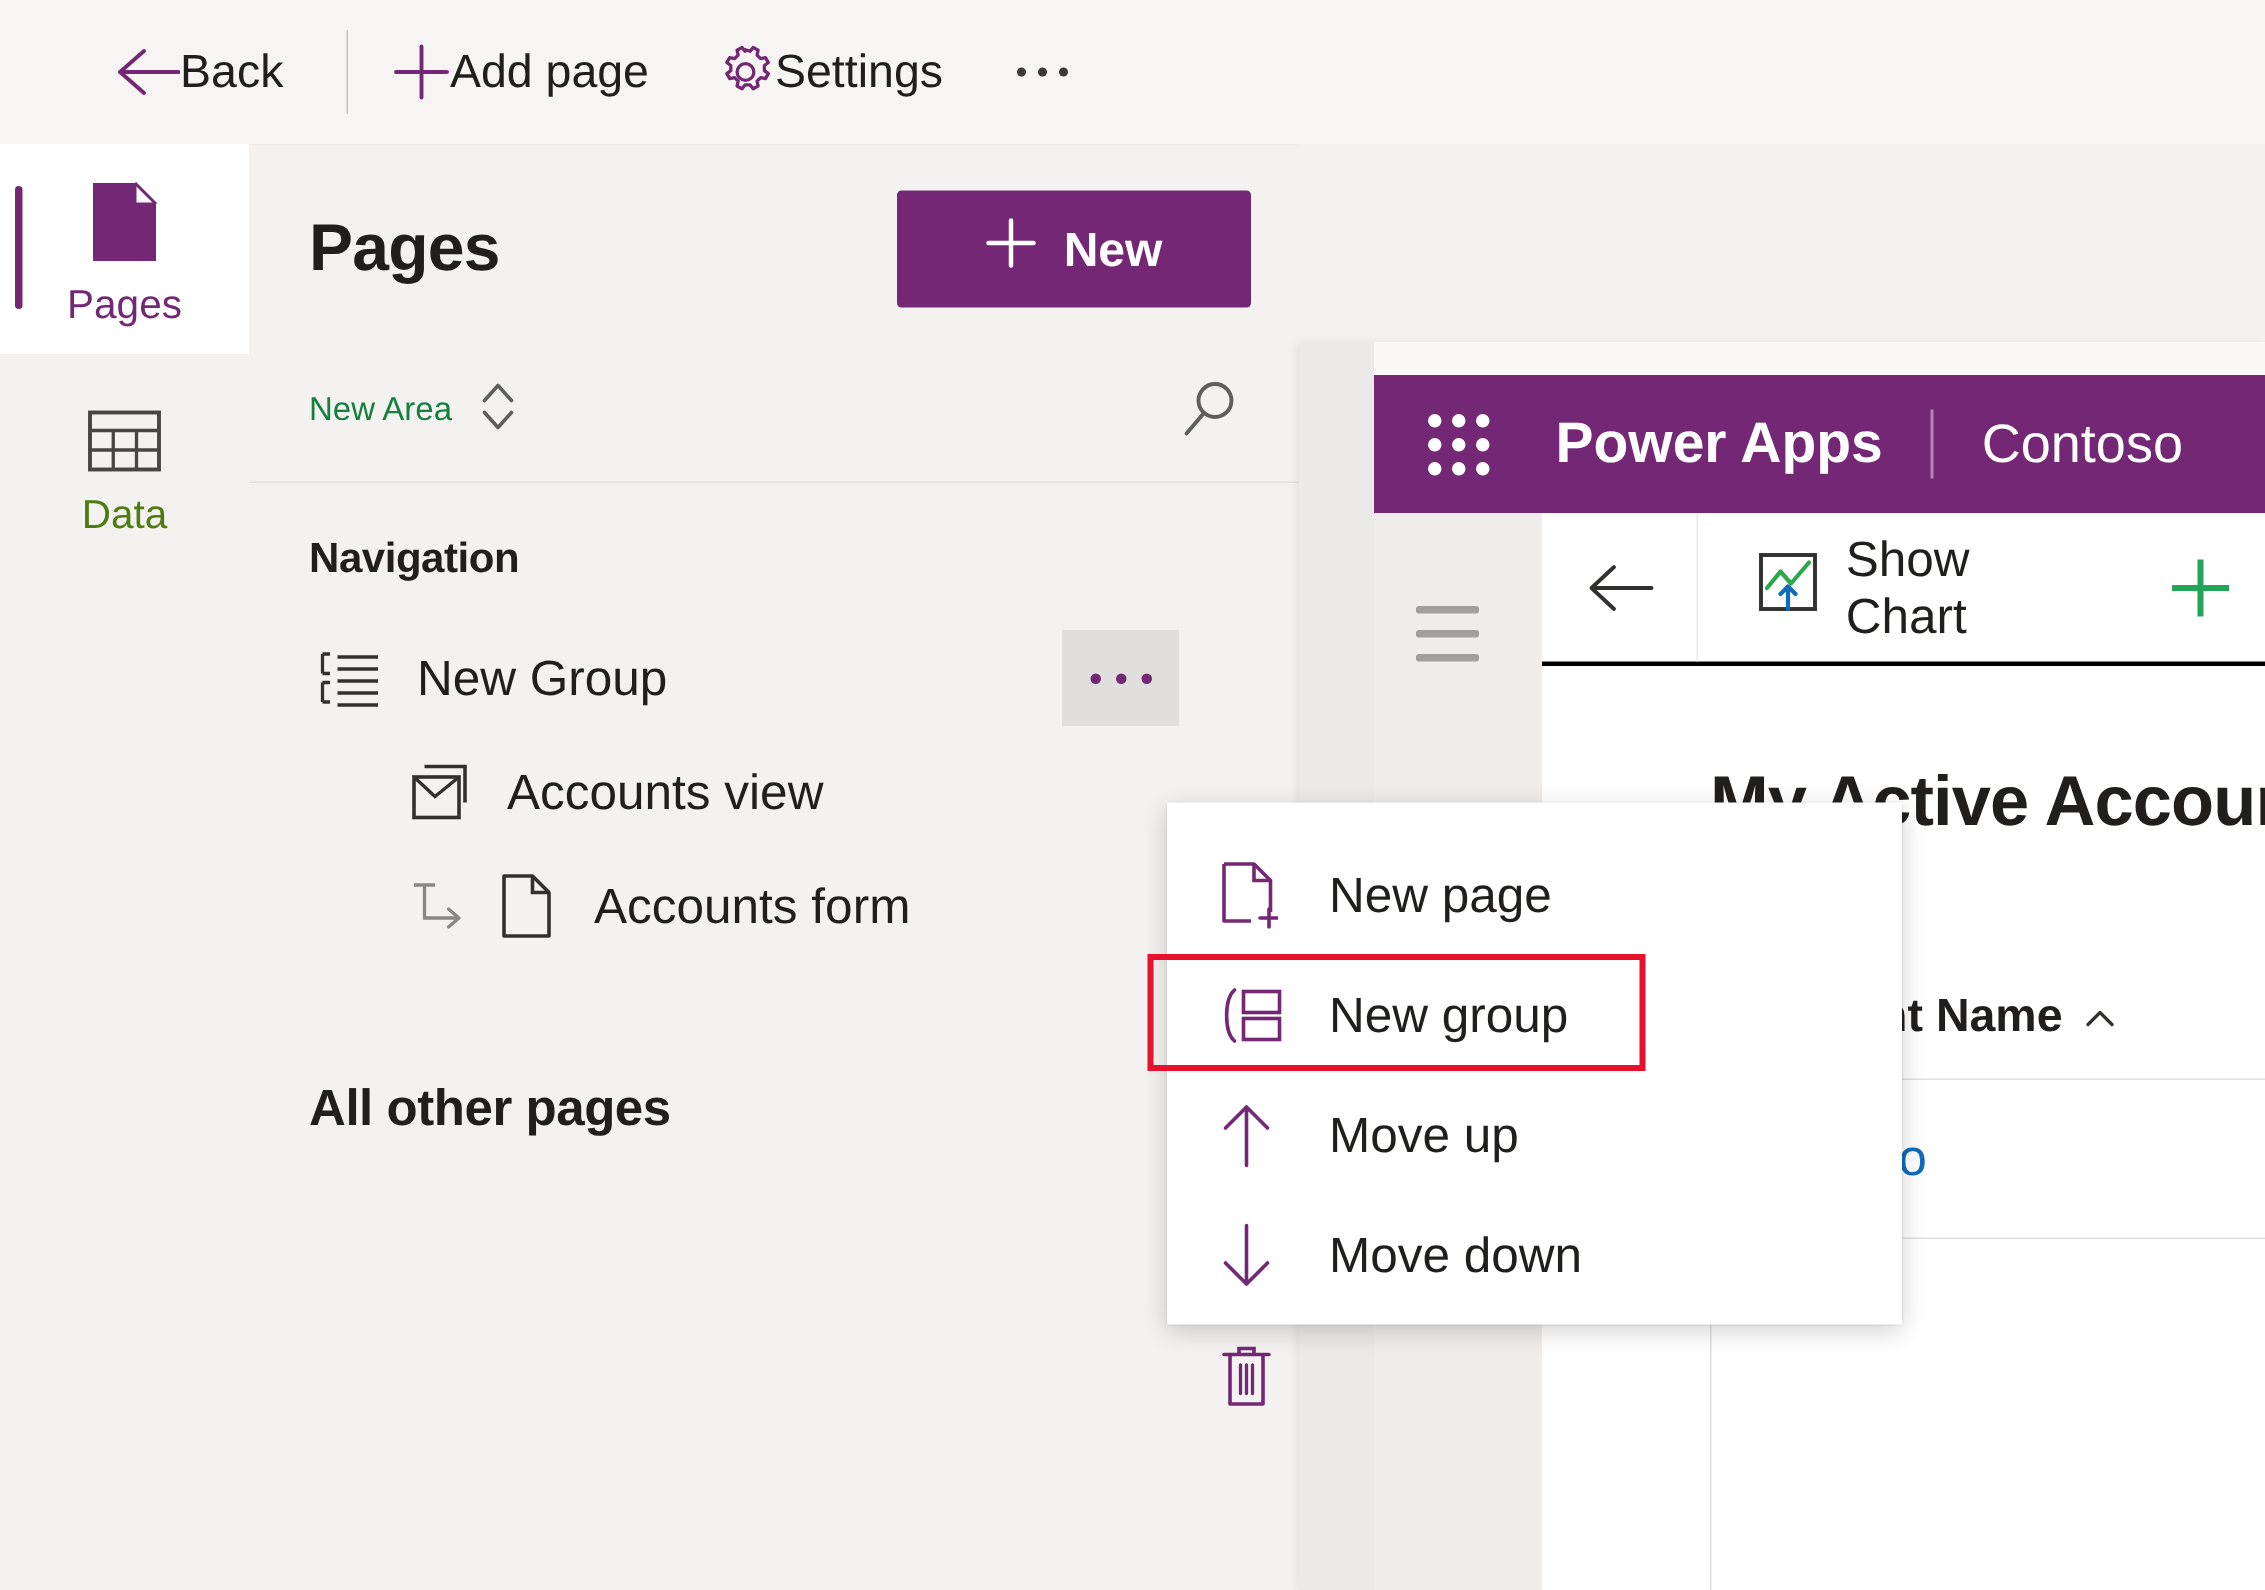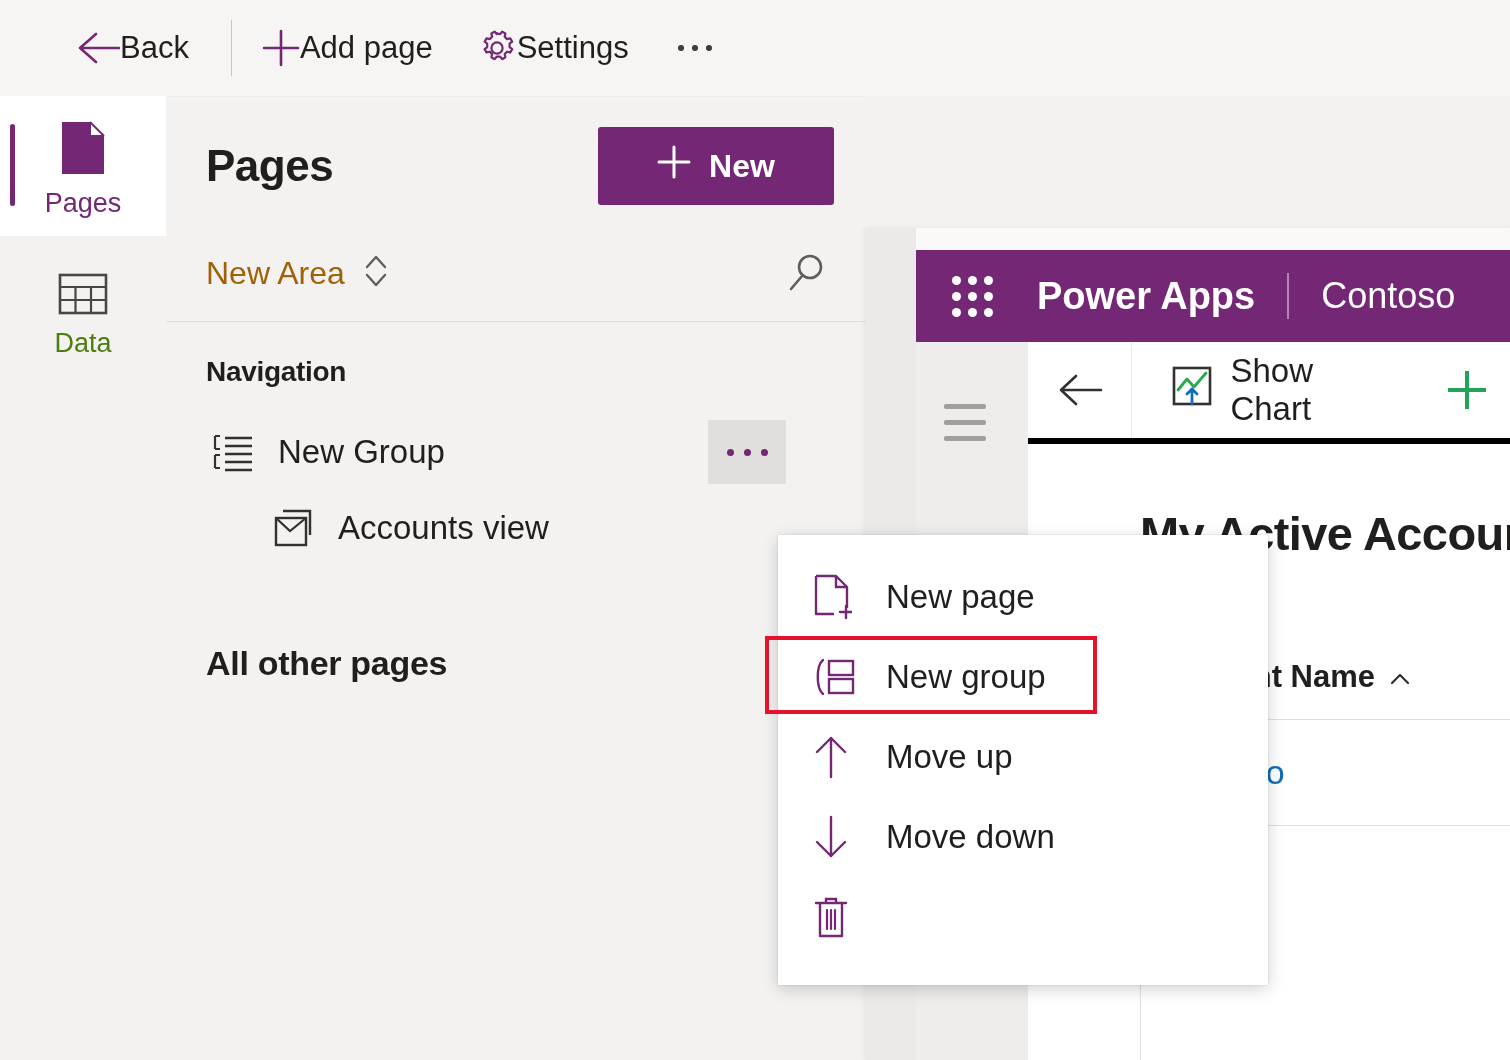--- a/index.html
+++ b/index.html
@@ -72,21 +72,21 @@
     background: #742774; color: #ffffff;
     width: 236px; height: 78px; border: none; border-radius: 3px;
     font-size: 32px; font-weight: bold; cursor: pointer;
     font-family: "Liberation Sans", sans-serif;
   }
   .area-row {
     display: flex; align-items: center; justify-content: space-between;
     padding: 36px 36px 0 40px; height: 100px;
   }
   .area-left { display: flex; align-items: center; gap: 18px; cursor: pointer; }
-  .area-name { font-size: 32px; color: #a16207; }
+  .area-name { font-size: 22px; color: #15803d; }
   .search-icon-btn { cursor: pointer; display:flex; }
   .panel-divider { height: 1px; background: #e1dfdd; margin-top: 16px; }
 
   .nav-section-title {
     font-size: 28px; font-weight: bold; padding: 34px 0 0 40px; letter-spacing: -0.3px;
   }
   .nav-list { margin-top: 26px; }
   .nav-row {
     position: relative;
     display: flex; align-items: center;
@@ -132,21 +132,21 @@
     background: #eeedec;
   }
   .hamburger { position: absolute; left: 28px; top: 62px; cursor: pointer; }
   .hamburger span { display:block; width: 42px; height: 5px; background: #a19f9d; border-radius: 2px; margin-bottom: 11px; }
   .home-ico { position: absolute; left: 28px; top: 222px; cursor: pointer; }
 
   .pa-cmdbar {
     position: absolute; left: 162px; top: 114px; right: 0; height: 102px;
     background: #ffffff;
     display: flex; align-items: center;
-    border-bottom: 6px solid #000000;
+    border-bottom: 3px solid #000000;
   }
   .cmd-back { width: 106px; height: 100%; display: flex; align-items: center; justify-content: center; cursor: pointer; border-right: 1px solid #edebe9; }
   .cmd-btn { display: flex; align-items: center; gap: 16px; padding: 0 24px 0 38px; height: 100%; cursor: pointer; font-size: 33px; color: #201f1e; }
   .cmd-plus { display:flex; align-items:center; justify-content:center; width: 88px; height: 100%; cursor: pointer; }
 
   .pa-body { position: absolute; left: 162px; top: 216px; right: 0; bottom: 0; background: #ffffff; }
   .view-title { font-size: 47px; font-weight: bold; padding: 62px 0 0 112px; letter-spacing: -0.6px; white-space: nowrap; }
   .grid-head {
     position: absolute; left: 112px; right: 0; top: 190px; height: 86px;
     display: flex; align-items: center; border-bottom: 1px solid #e1dfdd;
@@ -154,21 +154,21 @@
   .grid-head .col { display:flex; align-items:center; gap: 14px; font-size: 31px; font-weight: bold; padding-left: 18px; cursor: pointer; }
   .grid-row {
     position: absolute; left: 112px; right: 0; top: 276px; height: 106px;
     display: flex; align-items: center; border-bottom: 1px solid #e1dfdd;
   }
   .grid-row .cell-link { font-size: 34px; color: #0f6cbd; padding-left: 18px; cursor: pointer; }
   .grid-colline { position:absolute; left: 112px; top: 190px; bottom: 0; width: 1px; background: #e1dfdd; }
 
   
   .ctx-menu {
-    position: absolute; left: 778px; top: 535px; width: 490px; height: 450px;
+    position: absolute; left: 778px; top: 535px; width: 490px; height: 348px;
     background: #ffffff;
     box-shadow: 0 4px 16px rgba(0,0,0,0.18), 0 0 2px rgba(0,0,0,0.12);
     padding: 22px 0;
     z-index: 40;
   }
   .ctx-item {
     display: flex; align-items: center; height: 80px; padding-left: 34px; cursor: pointer;
     font-size: 33px; color: #201f1e;
   }
   .ctx-ico { width: 56px; display:flex; align-items:center; justify-content:flex-start; }
@@ -305,20 +305,35 @@
         <span class="row-icon">
           <svg width="42" height="42" viewBox="0 0 42 42" fill="none">
             <path d="M11 4 H38 V28" stroke="#323130" stroke-width="2.4" fill="none"></path>
             <rect x="4" y="11" width="30" height="27" stroke="#323130" stroke-width="2.4" fill="none"></rect>
             <path d="M4 11 L18 24 L34 11" stroke="#323130" stroke-width="2.2" fill="none"></path>
           </svg>
         </span>
         <span class="row-label">Accounts view</span>
       </div>
 
+      <div class="nav-row level-form">
+        <span class="branch-icon">
+          <svg width="42" height="36" viewBox="0 0 42 36" fill="none">
+            <path d="M4 4 H18 M11 4 V26 H33" stroke="#8a8886" stroke-width="2.2" fill="none"></path>
+            <path d="M27 20 L34 26 L27 32" stroke="#8a8886" stroke-width="2.2" fill="none" stroke-linecap="round" stroke-linejoin="round"></path>
+          </svg>
+        </span>
+        <span class="row-icon">
+          <svg width="36" height="44" viewBox="0 0 36 44" fill="none">
+            <path d="M3 2 H22 L33 13 V42 H3 Z" stroke="#323130" stroke-width="2.4" fill="none" stroke-linejoin="round"></path>
+            <path d="M22 2 V13 H33" stroke="#323130" stroke-width="2.4" fill="none"></path>
+          </svg>
+        </span>
+        <span class="row-label">Accounts form</span>
+      </div>
 
     </div>
 
     <div class="other-title">All other pages</div>
   </div>
 
   <div class="preview-shell">
     <div class="preview-railstrip"></div>
 
     <div class="pa-header">

